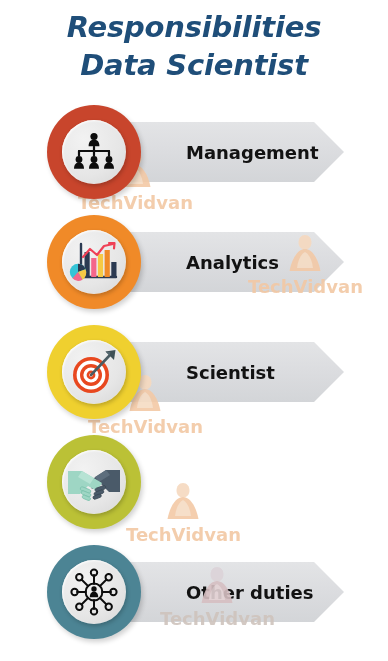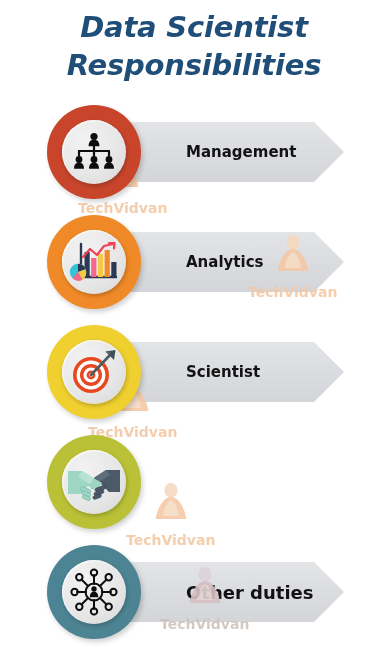--- a/index.html
+++ b/index.html
@@ -65,21 +65,21 @@
     display: flex;
     align-items: center;
     box-sizing: border-box;
     padding-left: 56px;
     z-index: 1;
   }
   .banner-label {
     color: #121212;
     font-family: "DejaVu Sans", sans-serif;
     font-weight: bold;
-    font-size: 15px;
+    font-size: 18px;
     white-space: nowrap;
   }
   .row-5 .banner-label { font-size: 18px; }
 
   
   .badge {
     position: absolute;
     left: 47px;
     top: 5px;
     width: 94px;
@@ -108,42 +108,41 @@
   
   .watermark {
     position: absolute;
     z-index: 2;
     pointer-events: none;
     opacity: 0.9;
   }
   .wm-text {
     font-family: "DejaVu Sans", sans-serif;
     font-weight: bold;
-    font-size: 14px;
+    font-size: 18px;
     color: #f2c8a4;
     white-space: nowrap;
     text-align: center;
-    margin-top: 8px;
   }
   .wm-figure { display: block; margin: 0 auto; }
 
   .wm-a { left: 78px;  top: 48px; }
   .wm-b { left: 248px; top: 22px; }
   .wm-c { left: 88px;  top: 52px; }
   .wm-d { left: 126px; top: 50px; }
   .wm-e { left: 160px; top: 24px; }
 </style>
 </head>
 <body>
 
 <div id="infographic">
 
   <div class="title-block">
+    <span class="title-line">Responsibilities</span>
     <span class="title-line">Data Scientist</span>
-    <span class="title-line">Responsibilities</span>
   </div>
 
   <div class="row row-1">
 
     <div class="watermark wm-a">
       <svg class="wm-figure" width="46" height="44" viewBox="0 0 46 44">
         <path d="M23 3 C27 3 29.5 6.5 29.5 10.5 C29.5 14.5 27 17.5 23 17.5 C19 17.5 16.5 14.5 16.5 10.5 C16.5 6.5 19 3 23 3 Z" fill="#f6d9bf"></path>
         <path d="M23 17 C30 17 36 26 38.5 39 L7.5 39 C10 26 16 17 23 17 Z" fill="#f3c9a6"></path>
         <path d="M23 20 C27 22 30 28 31 36 L15 36 C16 28 19 22 23 20 Z" fill="#f6dcc4"></path>
       </svg>

